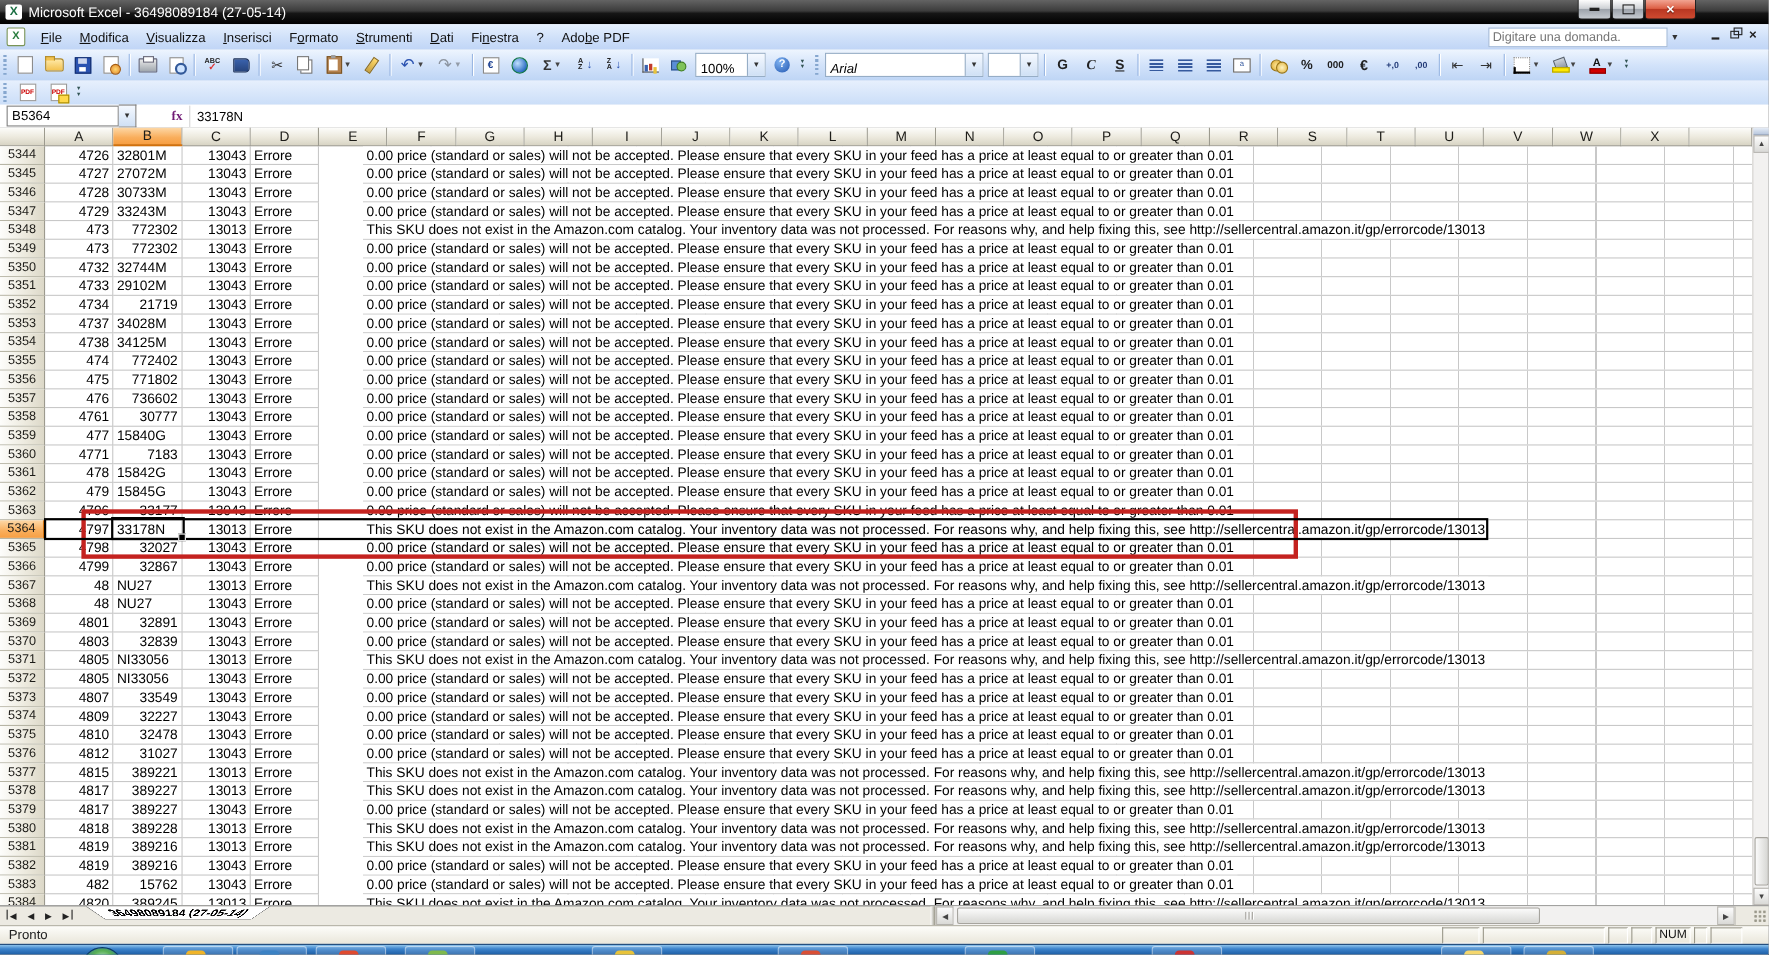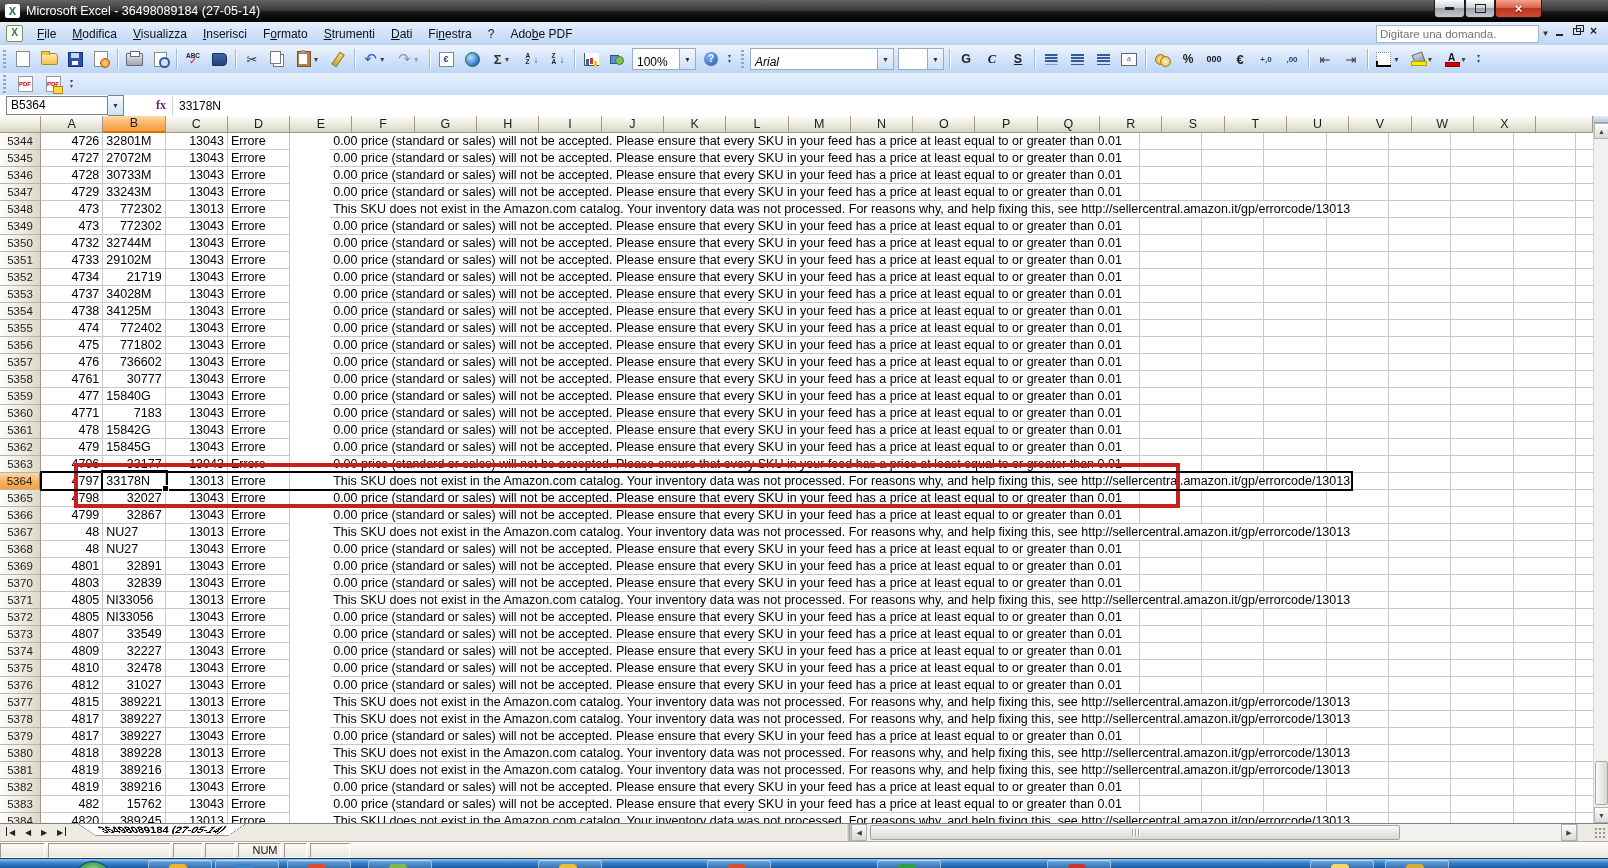--- a/index.html
+++ b/index.html
@@ -23,21 +23,21 @@
   .wbtn .box{width:9px;height:7px;border:1px solid #222;}
   .wbtn.close .x{color:#fff;font-size:13px;font-weight:bold;line-height:15px;text-shadow:0 1px 1px #5a1207;}
 
   
   #menubar{left:0;top:22px;width:1608px;height:23px;
     background:linear-gradient(#e6f0fd,#cfe0f9 55%,#c0d5f6);
     border-bottom:1px solid #aac3ea;display:flex;align-items:center;font-size:12px;color:#111;}
   #menubar .doc-icon{width:15px;height:15px;margin:0 6px 0 6px;background:#fff;border:1px solid #7a9456;
     border-radius:2px;color:#2a7d3f;font-size:10px;font-weight:bold;text-align:center;line-height:14px;}
   .menu-item{padding:4px 8px;cursor:default;}
-  #question-wrap{position:absolute;right:56px;top:25px;display:flex;align-items:center;}
+  #question-wrap{position:absolute;right:79px;top:25px;display:flex;align-items:center;}
   #question-input{width:155px;height:16px;border:1px solid #9db6d8;background:#fff;
     font-family:"Liberation Sans",sans-serif;font-size:11.5px;color:#666;padding:0 3px;}
   #question-dd{width:13px;height:18px;font-size:8px;line-height:18px;text-align:center;color:#333;}
   .mini-winbtns{position:absolute;right:6px;top:25px;display:flex;gap:6px;color:#222;}
   .mini-winbtns .m{width:12px;height:12px;position:relative;}
   .mini-winbtns .m.minimize::after{content:"";position:absolute;left:2px;bottom:1px;width:7px;height:2px;background:#222;}
   .mini-winbtns .m.restore::after{content:"";position:absolute;left:1px;top:3px;width:6px;height:5px;border:1px solid #222;}
   .mini-winbtns .m.restore::before{content:"";position:absolute;left:4px;top:0px;width:6px;height:5px;border:1px solid #222;background:#cfe0f9;}
   .mini-winbtns .m.close-m{font-size:12px;font-weight:bold;line-height:12px;}
 
@@ -181,21 +181,21 @@
   #hthumb i{width:1px;height:7px;background:#a6a49e;box-shadow:1px 0 0 #fff;}
   #grip-area{width:30px;background:#eceae2;position:relative;border-left:1px solid #c8c6c0;}
   #grip-area::after{content:"";position:absolute;right:2px;bottom:2px;width:12px;height:12px;
     background:radial-gradient(circle at 2px 2px,#9a988a 1px,transparent 1.5px) 0 0/4px 4px;}
 
   
   #statusbar{left:0;top:841px;width:1608px;height:17px;background:linear-gradient(#fdfdfa,#e9e6da);
     border-top:1px solid #b2b0a2;box-sizing:border-box;font-size:12px;color:#222;display:flex;align-items:center;}
   #status-ready{padding-left:8px;flex:1;}
   .spanel{height:13px;margin-right:3px;border:1px solid;border-color:#9a988a #fff #fff #9a988a;
-    font-size:11px;line-height:13px;text-align:center;color:#111;padding-left:11px;}
+    font-size:11px;line-height:13px;text-align:center;color:#111;}
 
   
   #taskbar{left:0;top:858px;width:1608px;height:10px;
     background:linear-gradient(180deg,#8ec4ec 0,#3d84cc 40%,#1b5ca3 100%);border-top:1px solid #0f3c70;box-sizing:border-box;}
   #start-orb{position:absolute;left:74px;top:2px;width:36px;height:36px;border-radius:50%;
     background:radial-gradient(circle at 50% 35%,#d6f3ff 0%,#59b054 35%,#1b62b4 75%);border:1px solid #0c3a68;}
   .tslot{position:absolute;top:1px;width:62px;height:30px;border:1px solid rgba(255,255,255,.45);
     border-radius:3px;background:rgba(255,255,255,.14);}
   .tslot i{position:absolute;left:20px;top:3px;width:18px;height:18px;border-radius:4px;}
 </style>
@@ -817,20 +817,21 @@
             <i></i>
             <i></i>
           </span>
       </span>
       <span id="hright" class="sbtn">▶</span>
     </span>
     <span id="grip-area"></span>
   </div>
 
   <div id="statusbar" class="abs">
+    <span id="status-ready">Pronto</span>
     <span class="spanel" style="width:32px;"></span>
     <span class="spanel" style="width:109px;"></span>
     <span class="spanel" style="width:16px;"></span>
     <span class="spanel" style="width:17px;"></span>
     <span class="spanel" style="width:30px;">NUM</span>
     <span class="spanel" style="width:10px;"></span>
     <span class="spanel" style="width:27px;margin-right:24px;"></span>
   </div>
 
   <div id="taskbar" class="abs">

